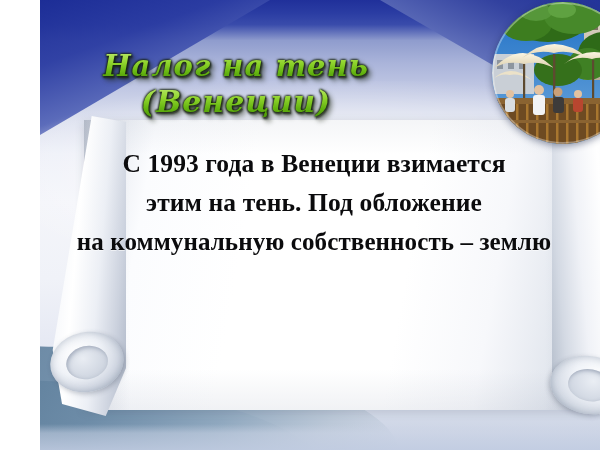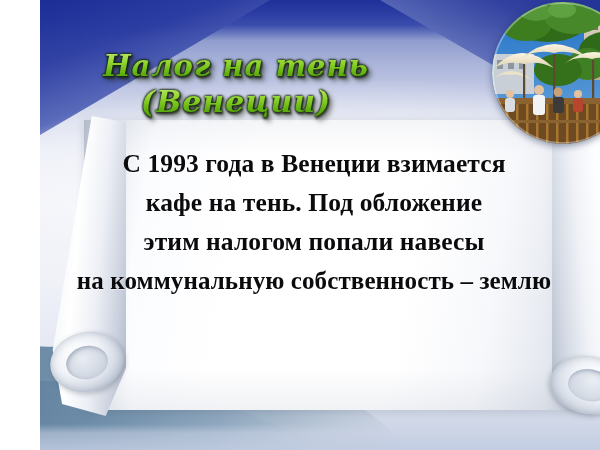--- a/index.html
+++ b/index.html
@@ -349,18 +349,17 @@
     </svg>
   </div>
 
   <div class="title-block">
     <div class="title-line l1">Налог на тень</div>
     <div class="title-line l2">(Венеции)</div>
   </div>
 
   <div class="body-block">
     <div class="body-line">С 1993 года в Венеции взимается</div>
-    <div class="body-line">кафе на тень. Под обложение</div>
-    <div class="body-line">этим налогом попали навесы</div>
+    <div class="body-line">этим на тень. Под обложение</div>
     <div class="body-line wide">на коммунальную собственность – землю</div>
   </div>
 
 </div>
 
 </body></html>

